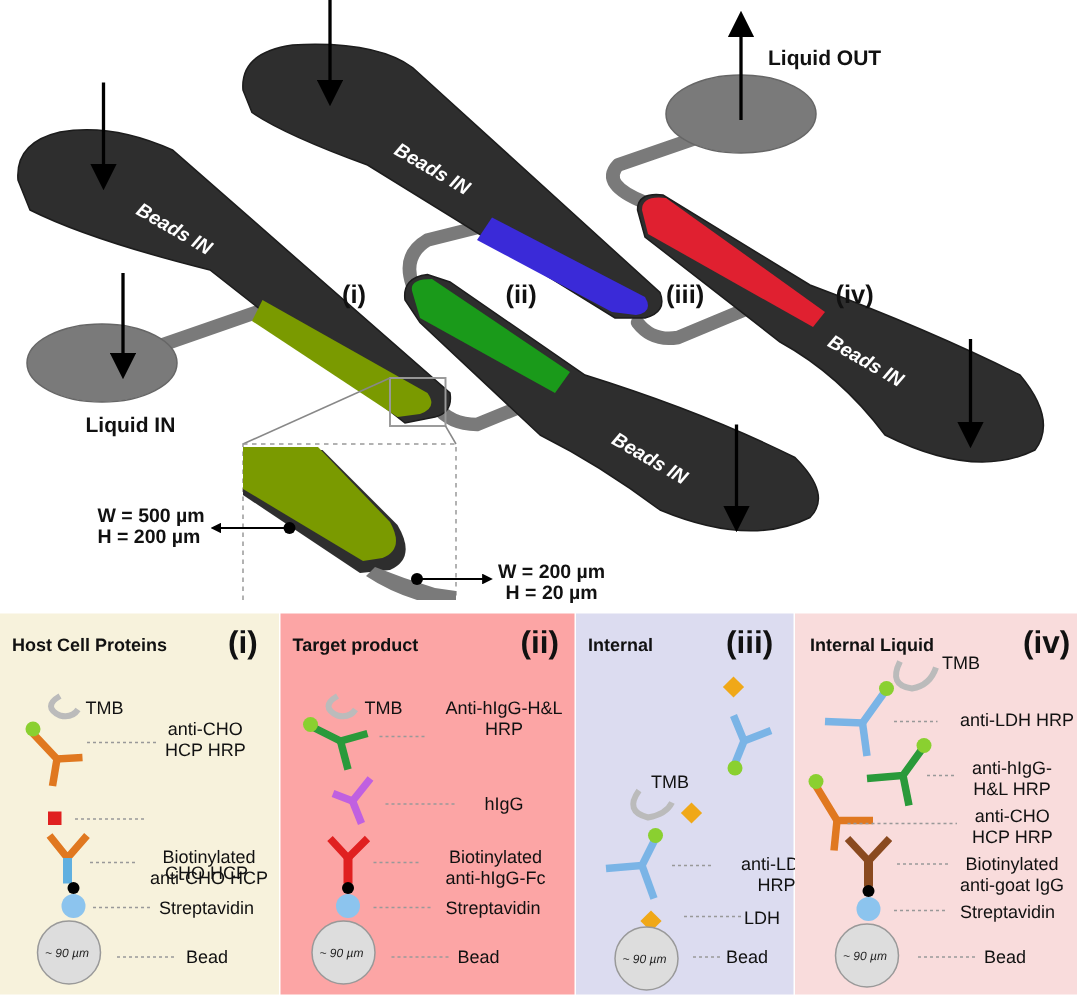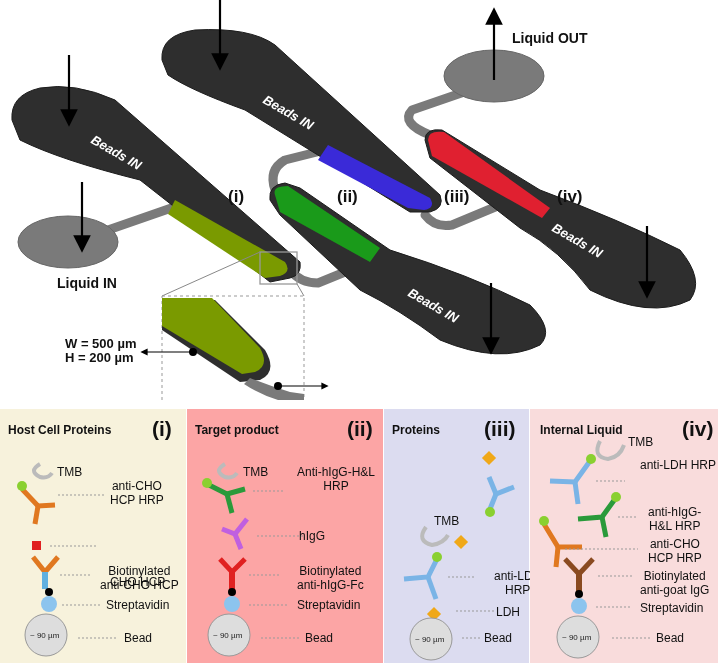--- a/index.html
+++ b/index.html
@@ -7,21 +7,21 @@
   #chip{position:absolute;left:0;top:0;width:718px;height:400px;}
   .lbl{position:absolute;font-weight:bold;font-size:14px;color:#111;white-space:nowrap;}
   .roman{position:absolute;font-weight:bold;font-size:17px;color:#111;}
   .beadsin{position:absolute;color:#fff;font-weight:bold;font-size:13px;font-style:italic;white-space:nowrap;transform-origin:left top;}
   .dim{position:absolute;font-weight:bold;font-size:13px;line-height:14px;color:#111;white-space:nowrap;}
   .panel{position:absolute;top:409px;height:304px;}
   .ptitle{position:absolute;left:8px;top:14px;font-weight:bold;font-size:12px;color:#111;white-space:nowrap;}
   .pnum{position:absolute;top:8px;font-weight:bold;font-size:21px;color:#111;}
   .plabel{position:absolute;font-size:12px;line-height:14px;color:#111;text-align:center;white-space:nowrap;}
   .tmb{position:absolute;font-size:12px;color:#111;}
-  .bsize{position:absolute;font-size:8px;color:#222;}
+  .bsize{position:absolute;font-size:8px;color:#222;font-style:italic;}
   svg{position:absolute;left:0;top:0;}
 </style>
 </head>
 <body>
 
 <div id="chip">
   <svg width="718" height="400" viewBox="0 0 718 400">
     <defs>
       <marker id="ah" markerWidth="8" markerHeight="8" refX="4" refY="4" orient="auto">
         <path d="M0,0 L8,4 L0,8 z" fill="#000"></path>
@@ -97,20 +97,24 @@
 
   <span class="roman" style="left:228px;top:187px;">(i)</span>
   <span class="roman" style="left:337px;top:187px;">(ii)</span>
   <span class="roman" style="left:444px;top:187px;">(iii)</span>
   <span class="roman" style="left:557px;top:187px;">(iv)</span>
 
   <div class="dim" style="left:65px;top:337px;">
     <div>W = 500 µm</div>
     <div>H = 200 µm</div>
   </div>
+  <div class="dim" style="left:332px;top:374px;text-align:center;">
+    <div>W = 200 µm</div>
+    <div>H = 20 µm</div>
+  </div>
 </div>
 
 <div class="panel" style="left:0;width:186px;background:#f7f2dc;">
   <span class="ptitle">Host Cell Proteins</span>
   <span class="pnum" style="left:152px;">(i)</span>
   <svg width="186" height="254">
     <path d="M40,55 Q28,62 40,68 Q48,70 52,64" fill="none" stroke="#bbb" stroke-width="4"></path>
 
     <g>
       <path d="M22,80 L38,97 L55,96" stroke="#e07820" stroke-width="5" fill="none"></path>
@@ -163,29 +167,29 @@
     </g>
     <line x1="62" y1="166" x2="92" y2="166" stroke="#999" stroke-dasharray="2,2"></line>
     <circle cx="45" cy="183" r="4" fill="#000"></circle>
     <circle cx="45" cy="195" r="8" fill="#8cc4ee"></circle>
     <line x1="62" y1="196" x2="100" y2="196" stroke="#999" stroke-dasharray="2,2"></line>
     <circle cx="42" cy="226" r="21" fill="#ddd" stroke="#999"></circle>
     <line x1="74" y1="229" x2="112" y2="229" stroke="#999" stroke-dasharray="2,2"></line>
   </svg>
   <span class="tmb" style="left:56px;top:56px;">TMB</span>
   <span class="plabel" style="left:110px;top:56px;">Anti-hIgG-H&amp;L<br>HRP</span>
-  <span class="plabel" style="left:112px;top:120px;">hIgG</span>
+  <span class="plabel" style="left:136px;top:120px;">hIgG</span>
   <span class="plabel" style="left:110px;top:155px;">Biotinylated<br>anti-hIgG-Fc</span>
   <span class="plabel" style="left:110px;top:189px;">Streptavidin</span>
   <span class="plabel" style="left:118px;top:222px;">Bead</span>
   <span class="bsize" style="left:26px;top:222px;">~ 90 µm</span>
 </div>
 
 <div class="panel" style="left:384px;width:145px;background:#dcdcf0;">
-  <span class="ptitle">Proteins</span>
+  <span class="ptitle">Internal</span>
   <span class="pnum" style="left:100px;">(iii)</span>
   <svg width="145" height="254">
     <rect x="100" y="44" width="10" height="10" fill="#f0a818" transform="rotate(45 105 49)"></rect>
     <g>
       <path d="M105,68 L112,85 L130,78" stroke="#7ab4e6" stroke-width="5" fill="none"></path>
       <path d="M112,85 L106,100" stroke="#7ab4e6" stroke-width="5"></path>
       <circle cx="106" cy="103" r="5" fill="#8ad030"></circle>
     </g>
     <path d="M42,118 Q32,132 48,136 Q60,134 64,126" fill="none" stroke="#bbb" stroke-width="4"></path>
     <rect x="72" y="128" width="10" height="10" fill="#f0a818" transform="rotate(45 77 133)"></rect>
@@ -235,20 +239,20 @@
       <path d="M49,165 L49,182" stroke="#8a4a20" stroke-width="6"></path>
     </g>
     <line x1="68" y1="167" x2="104" y2="167" stroke="#999" stroke-dasharray="2,2"></line>
     <circle cx="49" cy="185" r="4" fill="#000"></circle>
     <circle cx="49" cy="197" r="8" fill="#8cc4ee"></circle>
     <line x1="66" y1="198" x2="100" y2="198" stroke="#999" stroke-dasharray="2,2"></line>
     <circle cx="48" cy="228" r="21" fill="#ddd" stroke="#999"></circle>
     <line x1="82" y1="229" x2="120" y2="229" stroke="#999" stroke-dasharray="2,2"></line>
   </svg>
   <span class="tmb" style="left:98px;top:26px;">TMB</span>
-  <span class="plabel" style="left:110px;top:49px;">anti-LDH HRP</span>
+  <span class="plabel" style="left:110px;top:64px;">anti-LDH HRP</span>
   <span class="plabel" style="left:118px;top:96px;">anti-hIgG-<br>H&amp;L HRP</span>
   <span class="plabel" style="left:118px;top:128px;">anti-CHO<br>HCP HRP</span>
   <span class="plabel" style="left:110px;top:160px;">Biotinylated<br>anti-goat IgG</span>
   <span class="plabel" style="left:110px;top:192px;">Streptavidin</span>
   <span class="plabel" style="left:126px;top:222px;">Bead</span>
   <span class="bsize" style="left:32px;top:224px;">~ 90 µm</span>
 </div>
 
 </body></html>

